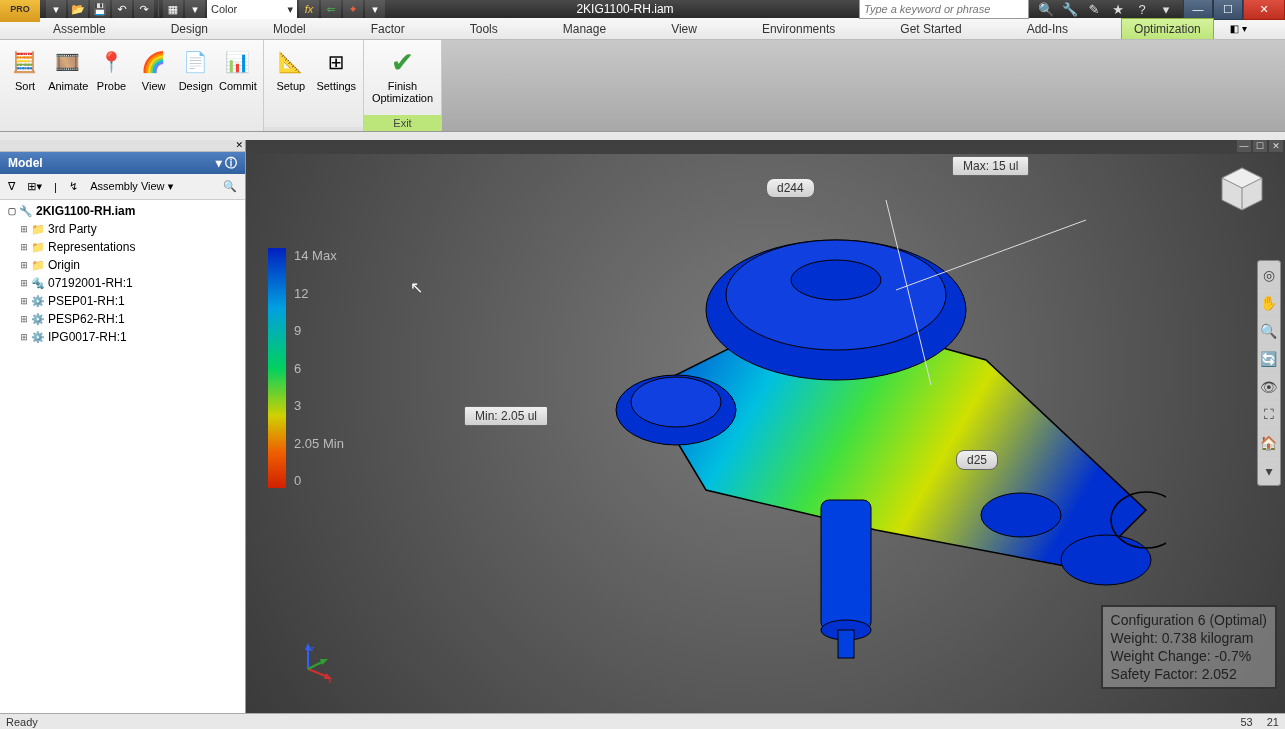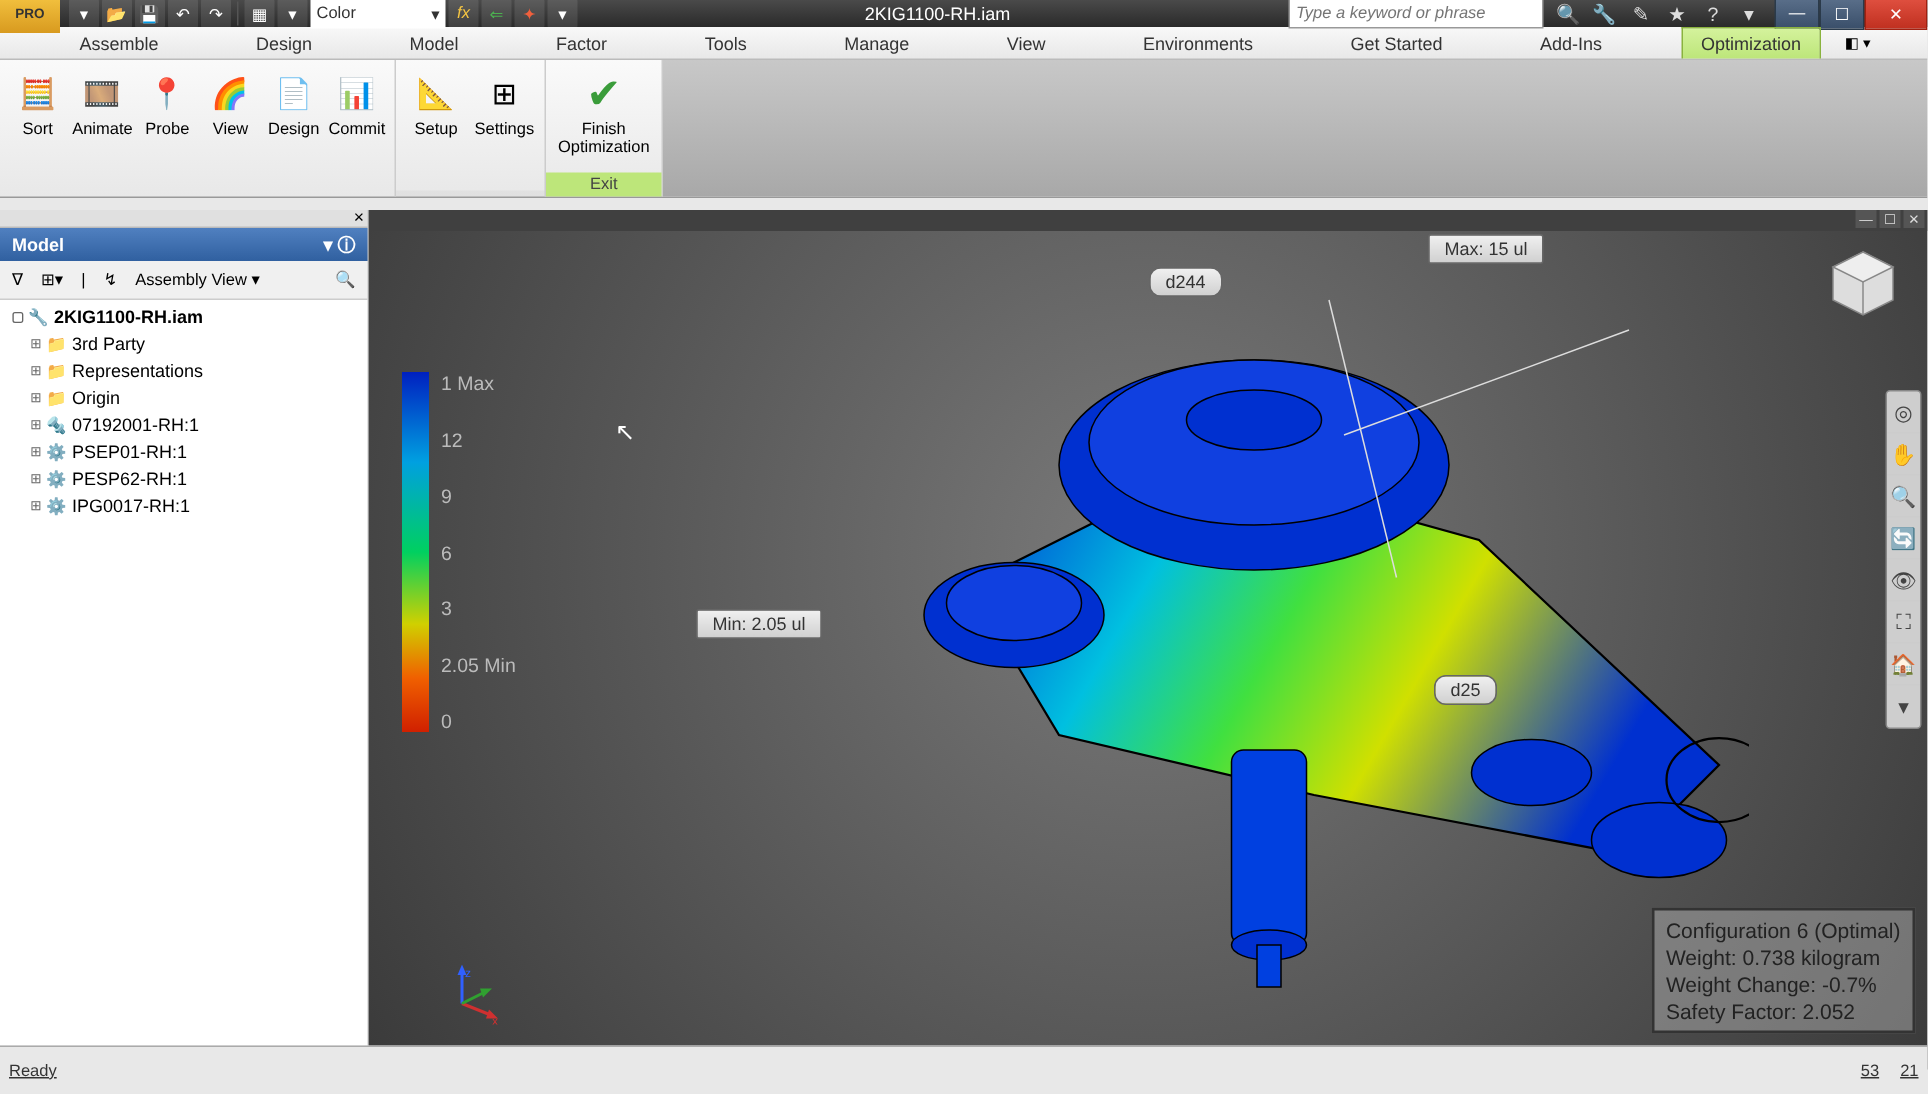--- a/index.html
+++ b/index.html
@@ -76,21 +76,21 @@
 
 .info-box { position: absolute; right: 8px; bottom: 24px; background: rgba(200,200,200,0.4); border: 2px solid #333; padding: 4px 8px; font-size: 14px; color: #222; line-height: 18px; }
 
 .nav-tools { position: absolute; right: 4px; top: 120px; width: 24px; background: rgba(230,230,230,0.85); border: 1px solid #888; border-radius: 3px; display: flex; flex-direction: column; }
 .nav-tool { height: 28px; display: flex; align-items: center; justify-content: center; font-size: 14px; color: #444; cursor: pointer; border-bottom: 1px solid #ccc; }
 .nav-tools .nav-tool:last-child { border-bottom: none; }
 
 .view-cube { position: absolute; right: 18px; top: 24px; width: 50px; height: 50px; }
 
 
-.status-bar { position: absolute; bottom: 0; left: 0; right: 0; height: 32px; background: #e8e8e8; border-top: 1px solid #aaa; font-size: 11px; display: flex; align-items: center; padding: 0 6px; color: #333; text-decoration: underline; }
+.status-bar { position: absolute; bottom: 0; left: 0; right: 0; height: 16px; background: #e8e8e8; border-top: 1px solid #aaa; font-size: 11px; display: flex; align-items: center; padding: 0 6px; color: #333; }
 .status-bar .sb-right { margin-left: auto; display: flex; gap: 14px; }
 
 .cursor { position: absolute; left: 410px; top: 278px; font-size: 16px; color: #fff; pointer-events: none; }
 </style>
 </head>
 <body>
 
 <div class="title-bar">
   <div class="app-icon">
       <span>PRO</span>
@@ -265,21 +265,21 @@
     <div class="vp-titlebar">
       <div class="vp-tb-btn">—</div>
       <div class="vp-tb-btn">☐</div>
       <div class="vp-tb-btn">✕</div>
     </div>
 
 
     <div class="legend">
       <div class="legend-bar"></div>
       <div class="legend-labels">
-        <span>1 Max</span>
+        <span>14 Max</span>
         <span>12</span>
         <span>9</span>
         <span>6</span>
         <span>3</span>
         <span>2.05 Min</span>
         <span>0</span>
       </div>
     </div>
 
     <svg class="model-svg" width="640" height="480" viewBox="0 0 640 480">

